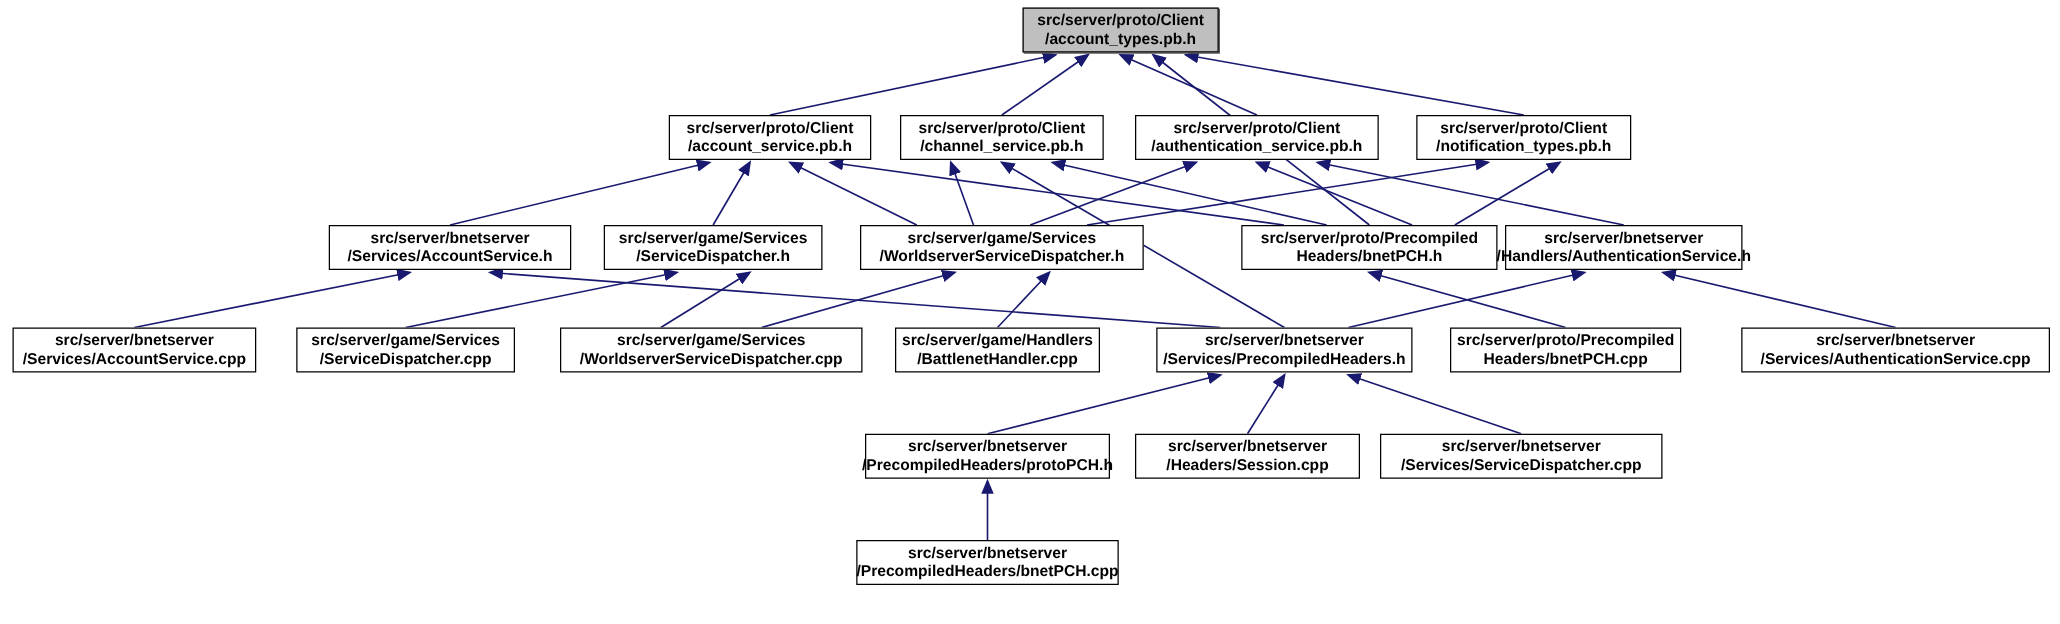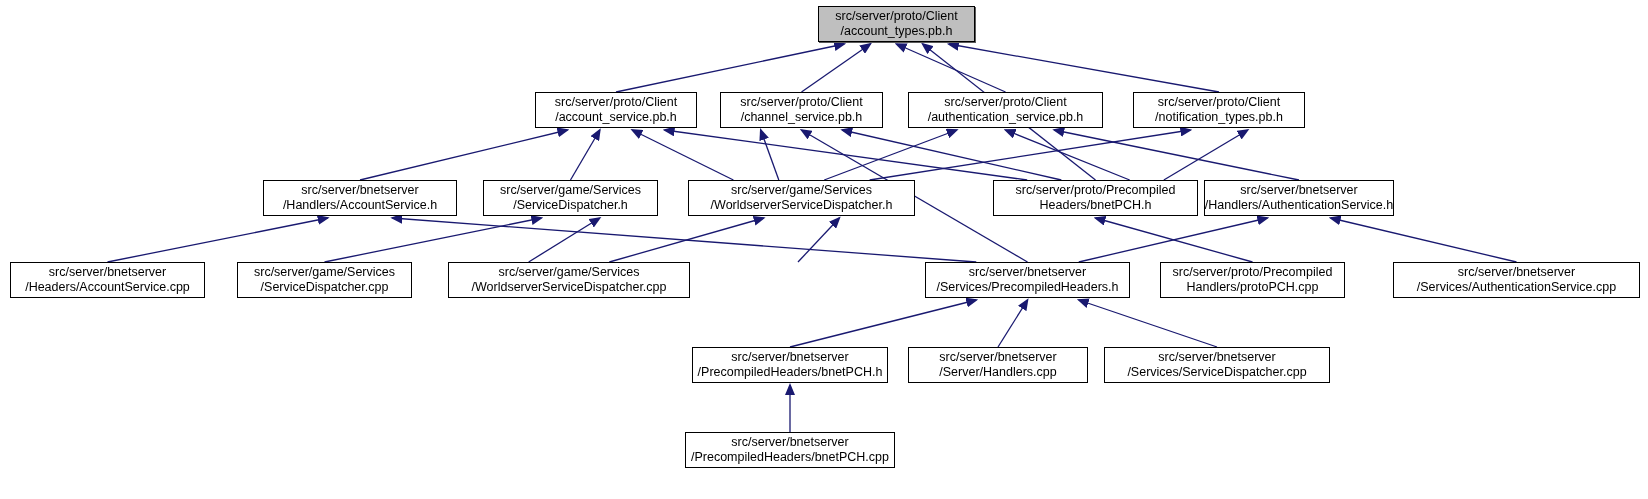--- a/index.html
+++ b/index.html
@@ -16,21 +16,21 @@
     justify-content:center;align-items:center;
     font-size:12.5px;line-height:15px;color:#000000;
     white-space:nowrap;text-align:center;
     cursor:pointer;
   }
   .node.hl{
     background:#bfbfbf;
     border:1px solid #000000;
     box-shadow:1px 1px 0 #5a5a5a;
   }
-  .node span{display:block;}
+  .node span{display:block;font-weight:bold;}
 </style>
 </head>
 <body>
 
 <div id="graph">
   <svg id="edges" width="1648" height="499" viewBox="0 0 1648 499" xmlns="http://www.w3.org/2000/svg">
     <defs>
       <marker id="arrow" markerWidth="12" markerHeight="10" refX="10" refY="5" orient="auto" markerUnits="userSpaceOnUse">
         <path d="M0,0 L12,5 L0,10 z" fill="#191970"></path>
       </marker>
@@ -81,69 +81,73 @@
     <div class="node" style="left: 908px; top: 92px; width: 195px; height: 36px;">
       <span>src/server/proto/Client</span>
       <span>/authentication_service.pb.h</span>
     </div>
     <div class="node" style="left: 1133px; top: 92px; width: 172px; height: 36px;">
       <span>src/server/proto/Client</span>
       <span>/notification_types.pb.h</span>
     </div>
     <div class="node" style="left: 263px; top: 180px; width: 194px; height: 36px;">
       <span>src/server/bnetserver</span>
-      <span>/Handlers/AccountService.h</span>
+      <span>/Services/AccountService.h</span>
     </div>
     <div class="node" style="left: 483px; top: 180px; width: 175px; height: 36px;">
       <span>src/server/game/Services</span>
       <span>/ServiceDispatcher.h</span>
     </div>
     <div class="node" style="left: 688px; top: 180px; width: 227px; height: 36px;">
       <span>src/server/game/Services</span>
       <span>/WorldserverServiceDispatcher.h</span>
     </div>
     <div class="node" style="left: 993px; top: 180px; width: 205px; height: 36px;">
       <span>src/server/proto/Precompiled</span>
       <span>Headers/bnetPCH.h</span>
     </div>
     <div class="node" style="left: 1204px; top: 180px; width: 190px; height: 36px;">
       <span>src/server/bnetserver</span>
       <span>/Handlers/AuthenticationService.h</span>
     </div>
     <div class="node" style="left: 10px; top: 262px; width: 195px; height: 36px;">
       <span>src/server/bnetserver</span>
-      <span>/Headers/AccountService.cpp</span>
+      <span>/Services/AccountService.cpp</span>
     </div>
     <div class="node" style="left: 237px; top: 262px; width: 175px; height: 36px;">
       <span>src/server/game/Services</span>
       <span>/ServiceDispatcher.cpp</span>
     </div>
     <div class="node" style="left: 448px; top: 262px; width: 242px; height: 36px;">
       <span>src/server/game/Services</span>
       <span>/WorldserverServiceDispatcher.cpp</span>
     </div>
+    <div class="node" style="left: 716px; top: 262px; width: 164px; height: 36px;">
+      <span>src/server/game/Handlers</span>
+      <span>/BattlenetHandler.cpp</span>
+    </div>
     <div class="node" style="left: 925px; top: 262px; width: 205px; height: 36px;">
       <span>src/server/bnetserver</span>
       <span>/Services/PrecompiledHeaders.h</span>
     </div>
     <div class="node" style="left: 1160px; top: 262px; width: 185px; height: 36px;">
       <span>src/server/proto/Precompiled</span>
-      <span>Handlers/protoPCH.cpp</span>
+      <span>Headers/bnetPCH.cpp</span>
     </div>
     <div class="node" style="left: 1393px; top: 262px; width: 247px; height: 36px;">
       <span>src/server/bnetserver</span>
       <span>/Services/AuthenticationService.cpp</span>
     </div>
     <div class="node" style="left: 692px; top: 347px; width: 196px; height: 36px;">
       <span>src/server/bnetserver</span>
-      <span>/PrecompiledHeaders/bnetPCH.h</span>
+      <span>/PrecompiledHeaders/protoPCH.h</span>
     </div>
     <div class="node" style="left: 908px; top: 347px; width: 180px; height: 36px;">
       <span>src/server/bnetserver</span>
-      <span>/Server/Handlers.cpp</span>
+      <span>/Headers/Session.cpp</span>
     </div>
     <div class="node" style="left: 1104px; top: 347px; width: 226px; height: 36px;">
       <span>src/server/bnetserver</span>
       <span>/Services/ServiceDispatcher.cpp</span>
     </div>
     <div class="node" style="left: 685px; top: 432px; width: 210px; height: 36px;">
       <span>src/server/bnetserver</span>
       <span>/PrecompiledHeaders/bnetPCH.cpp</span>
     </div>
   </div>

